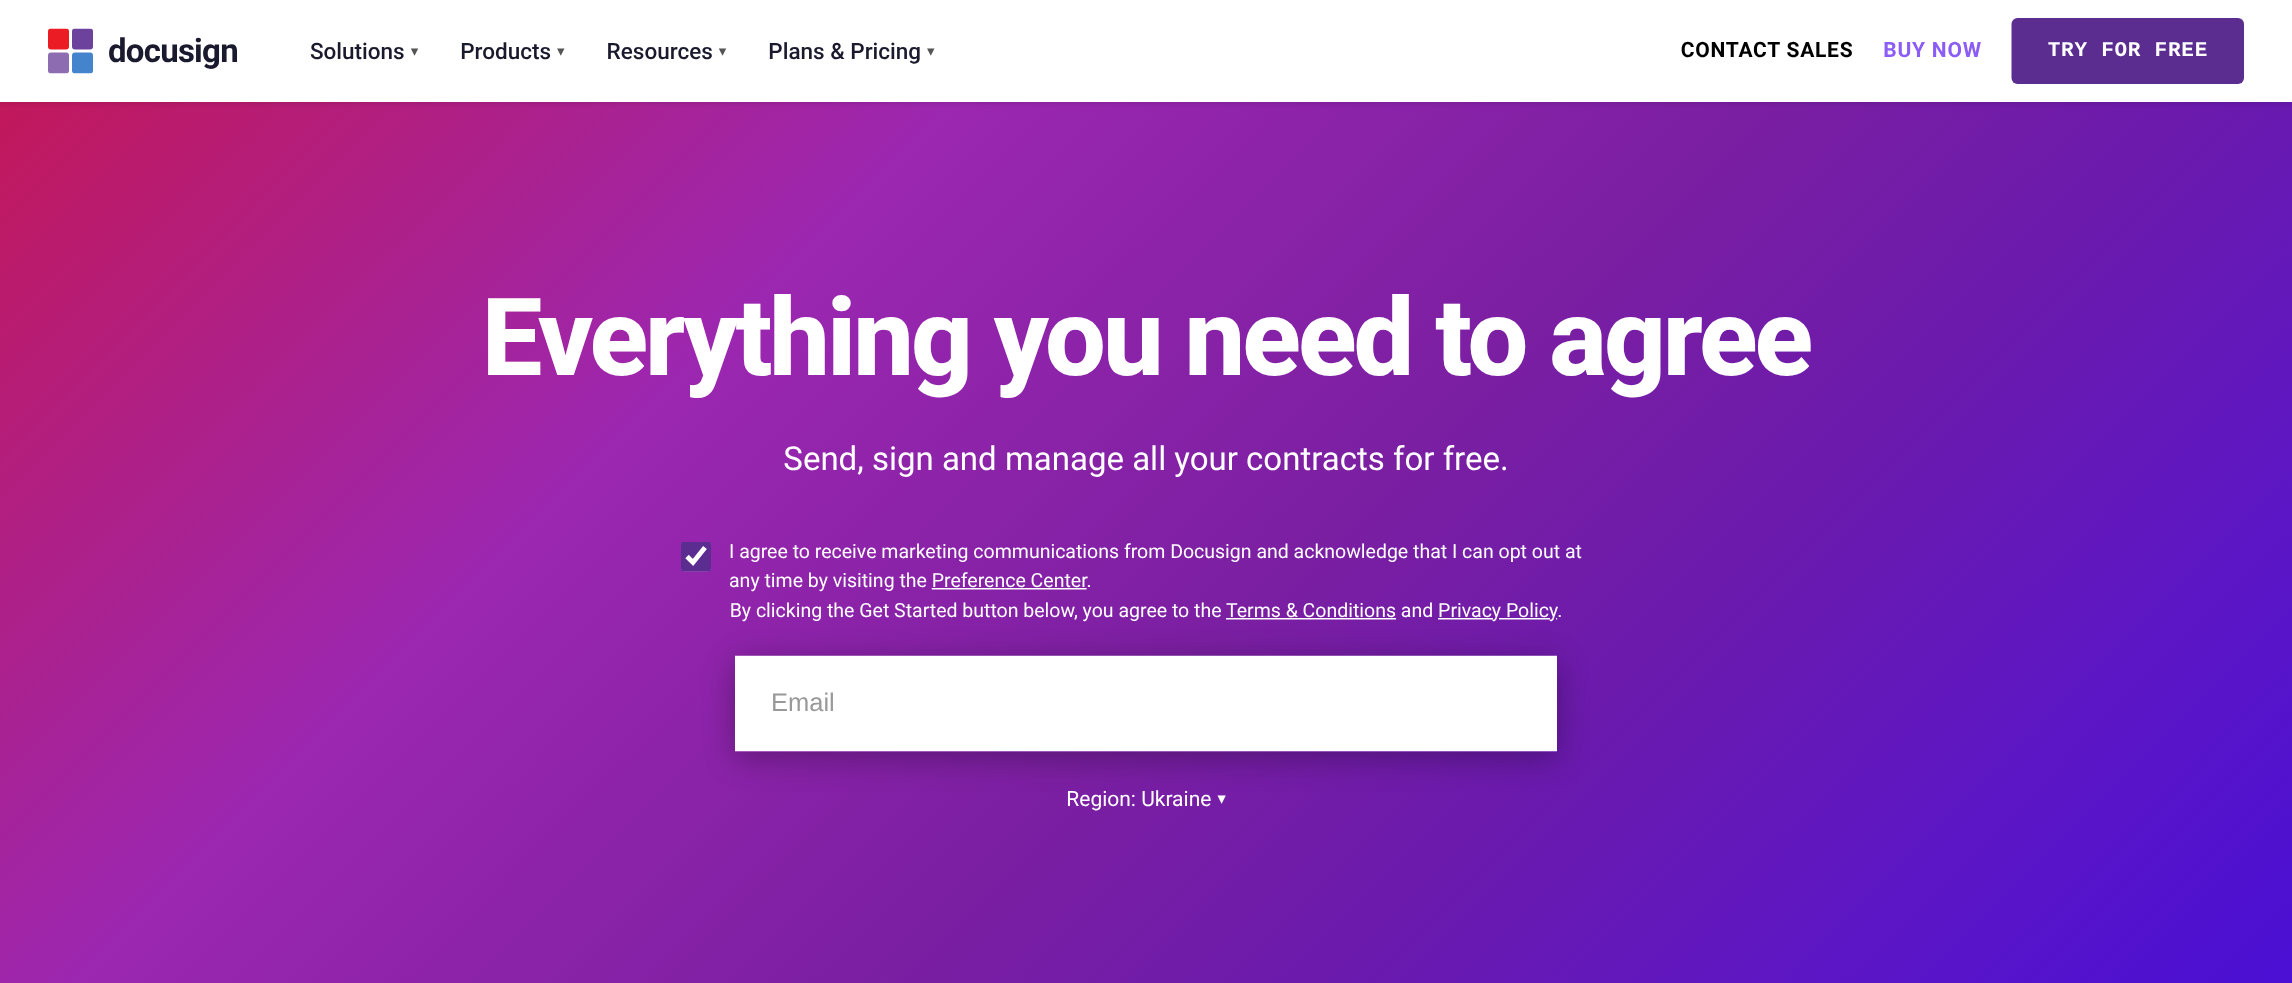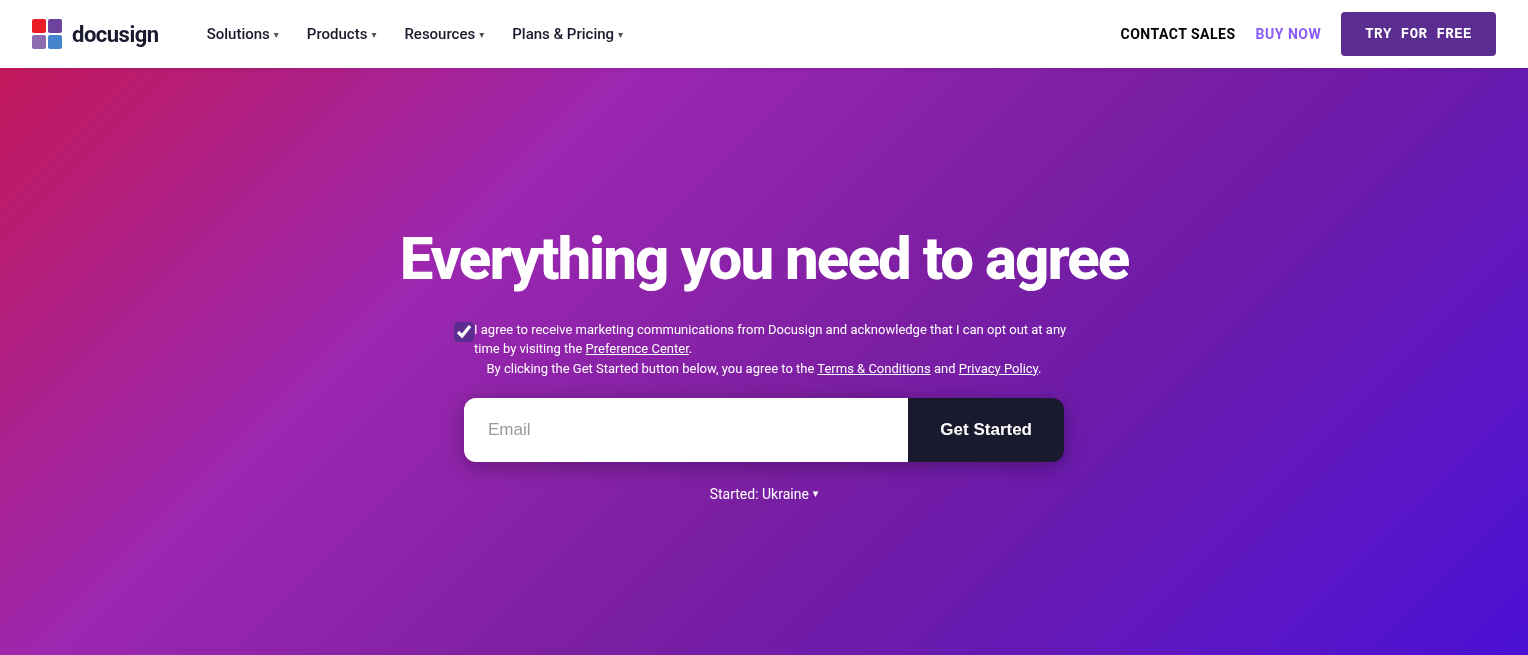--- a/index.html
+++ b/index.html
@@ -127,39 +127,40 @@
       min-height: 591px;
       display: flex;
       flex-direction: column;
       align-items: center;
       justify-content: center;
       padding: 60px 20px;
       text-align: center;
     }
 
     .hero-title {
-      font-size: 60px;
+      font-size: 72px;
       font-weight: 800;
       color: #ffffff;
       line-height: 1.1;
       margin-bottom: 28px;
       max-width: 1100px;
       letter-spacing: -2px;
     }
 
     .hero-subtitle {
       font-size: 22px;
       color: #ffffff;
       margin-bottom: 40px;
       font-weight: 400;
     }
 
     .consent-area {
       display: flex;
       align-items: flex-start;
+      gap: 12px;
       max-width: 620px;
       margin-bottom: 2px;
     }
 
     .consent-checkbox {
       width: 20px;
       height: 20px;
       min-width: 20px;
       margin-top: 2px;
       accent-color: #5c2d91;
@@ -188,24 +189,24 @@
     }
 
     .terms-link {
       color: #ffffff;
       text-decoration: underline;
       cursor: pointer;
     }
 
     .email-form {
       display: flex;
-      width: 600px;
+      width: 548px;
       height: 64px;
       box-shadow: 0 4px 20px rgba(0,0,0,0.3);
-      border-radius: 12px;
+      border-radius: 0;
       overflow: hidden;
       margin-bottom: 24px;
     }
 
     .email-input {
       flex: 1;
       border: none;
       padding: 0 24px;
       font-size: 17px;
       color: #666;
@@ -279,38 +280,38 @@
 
   <div class="navbar-right">
     <a class="contact-sales-link">CONTACT SALES</a>
     <a class="buy-now-link">BUY NOW</a>
     <button class="try-free-btn">TRY FOR FREE</button>
   </div>
 </nav>
 
 <section class="hero">
   <h1 class="hero-title">Everything you need to agree</h1>
+  <p class="hero-subtitle">Send, sign and manage all your contracts for free.</p>
 
   <div class="consent-area">
     <input type="checkbox" class="consent-checkbox" checked="" style="">
     <span class="consent-text">
       <span>I agree to receive marketing communications from Docusign and acknowledge that I can opt out at any time by visiting the</span>
       <a class="consent-link">Preference Center</a>.
     </span>
   </div>
 
   <p class="terms-text">
     <span>By clicking the Get Started button below, you agree to the</span>
     <a class="terms-link">Terms &amp; Conditions</a>
     <span>and</span>
     <a class="terms-link">Privacy Policy</a>.
   </p>
 
   <div class="email-form">
     <input type="email" class="email-input" placeholder="Email" style="">
-    <button class="get-started-btn">Get Started</button>
   </div>
 
   <div class="region-selector">
-    <span>Started: Ukraine</span>
+    <span>Region: Ukraine</span>
     <span class="region-chevron">▾</span>
   </div>
 </section>
 
 </body></html>

